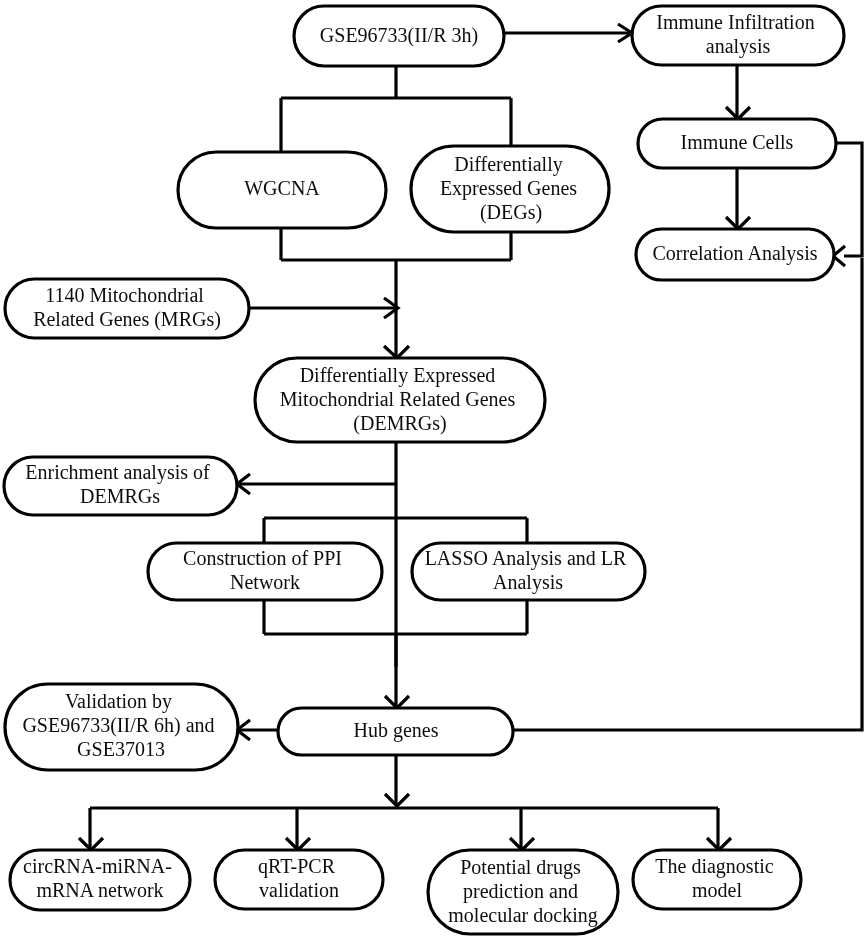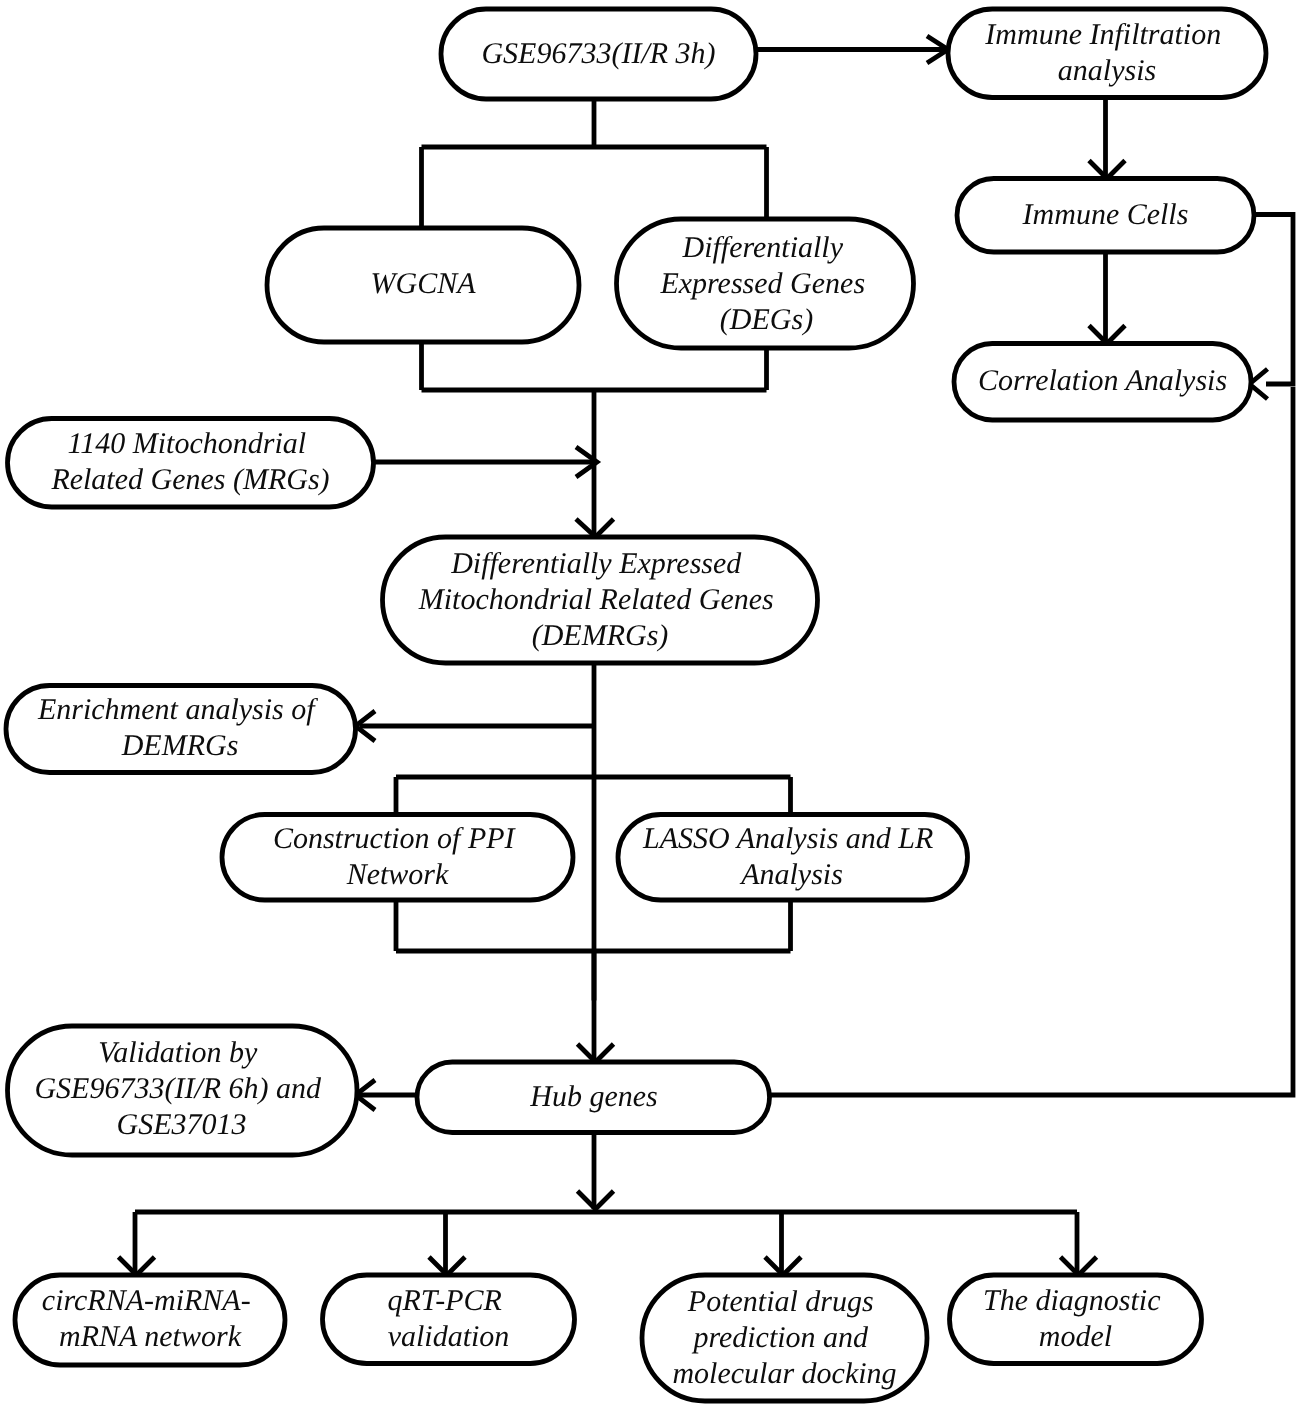--- a/index.html
+++ b/index.html
@@ -7,21 +7,20 @@
     padding: 0;
     background: #ffffff;
   }
   #flowchart-root {
     position: relative;
     width: 865px;
     height: 938px;
     background: #ffffff;
     font-family: "Liberation Serif", "DejaVu Serif", serif;
     overflow: hidden;
-    font-style: italic;
   }
   svg.diagram {
     display: block;
     width: 865px;
     height: 938px;
   }
   .node-shape {
     fill: #ffffff;
     stroke: #000000;
     stroke-width: 3.2;

